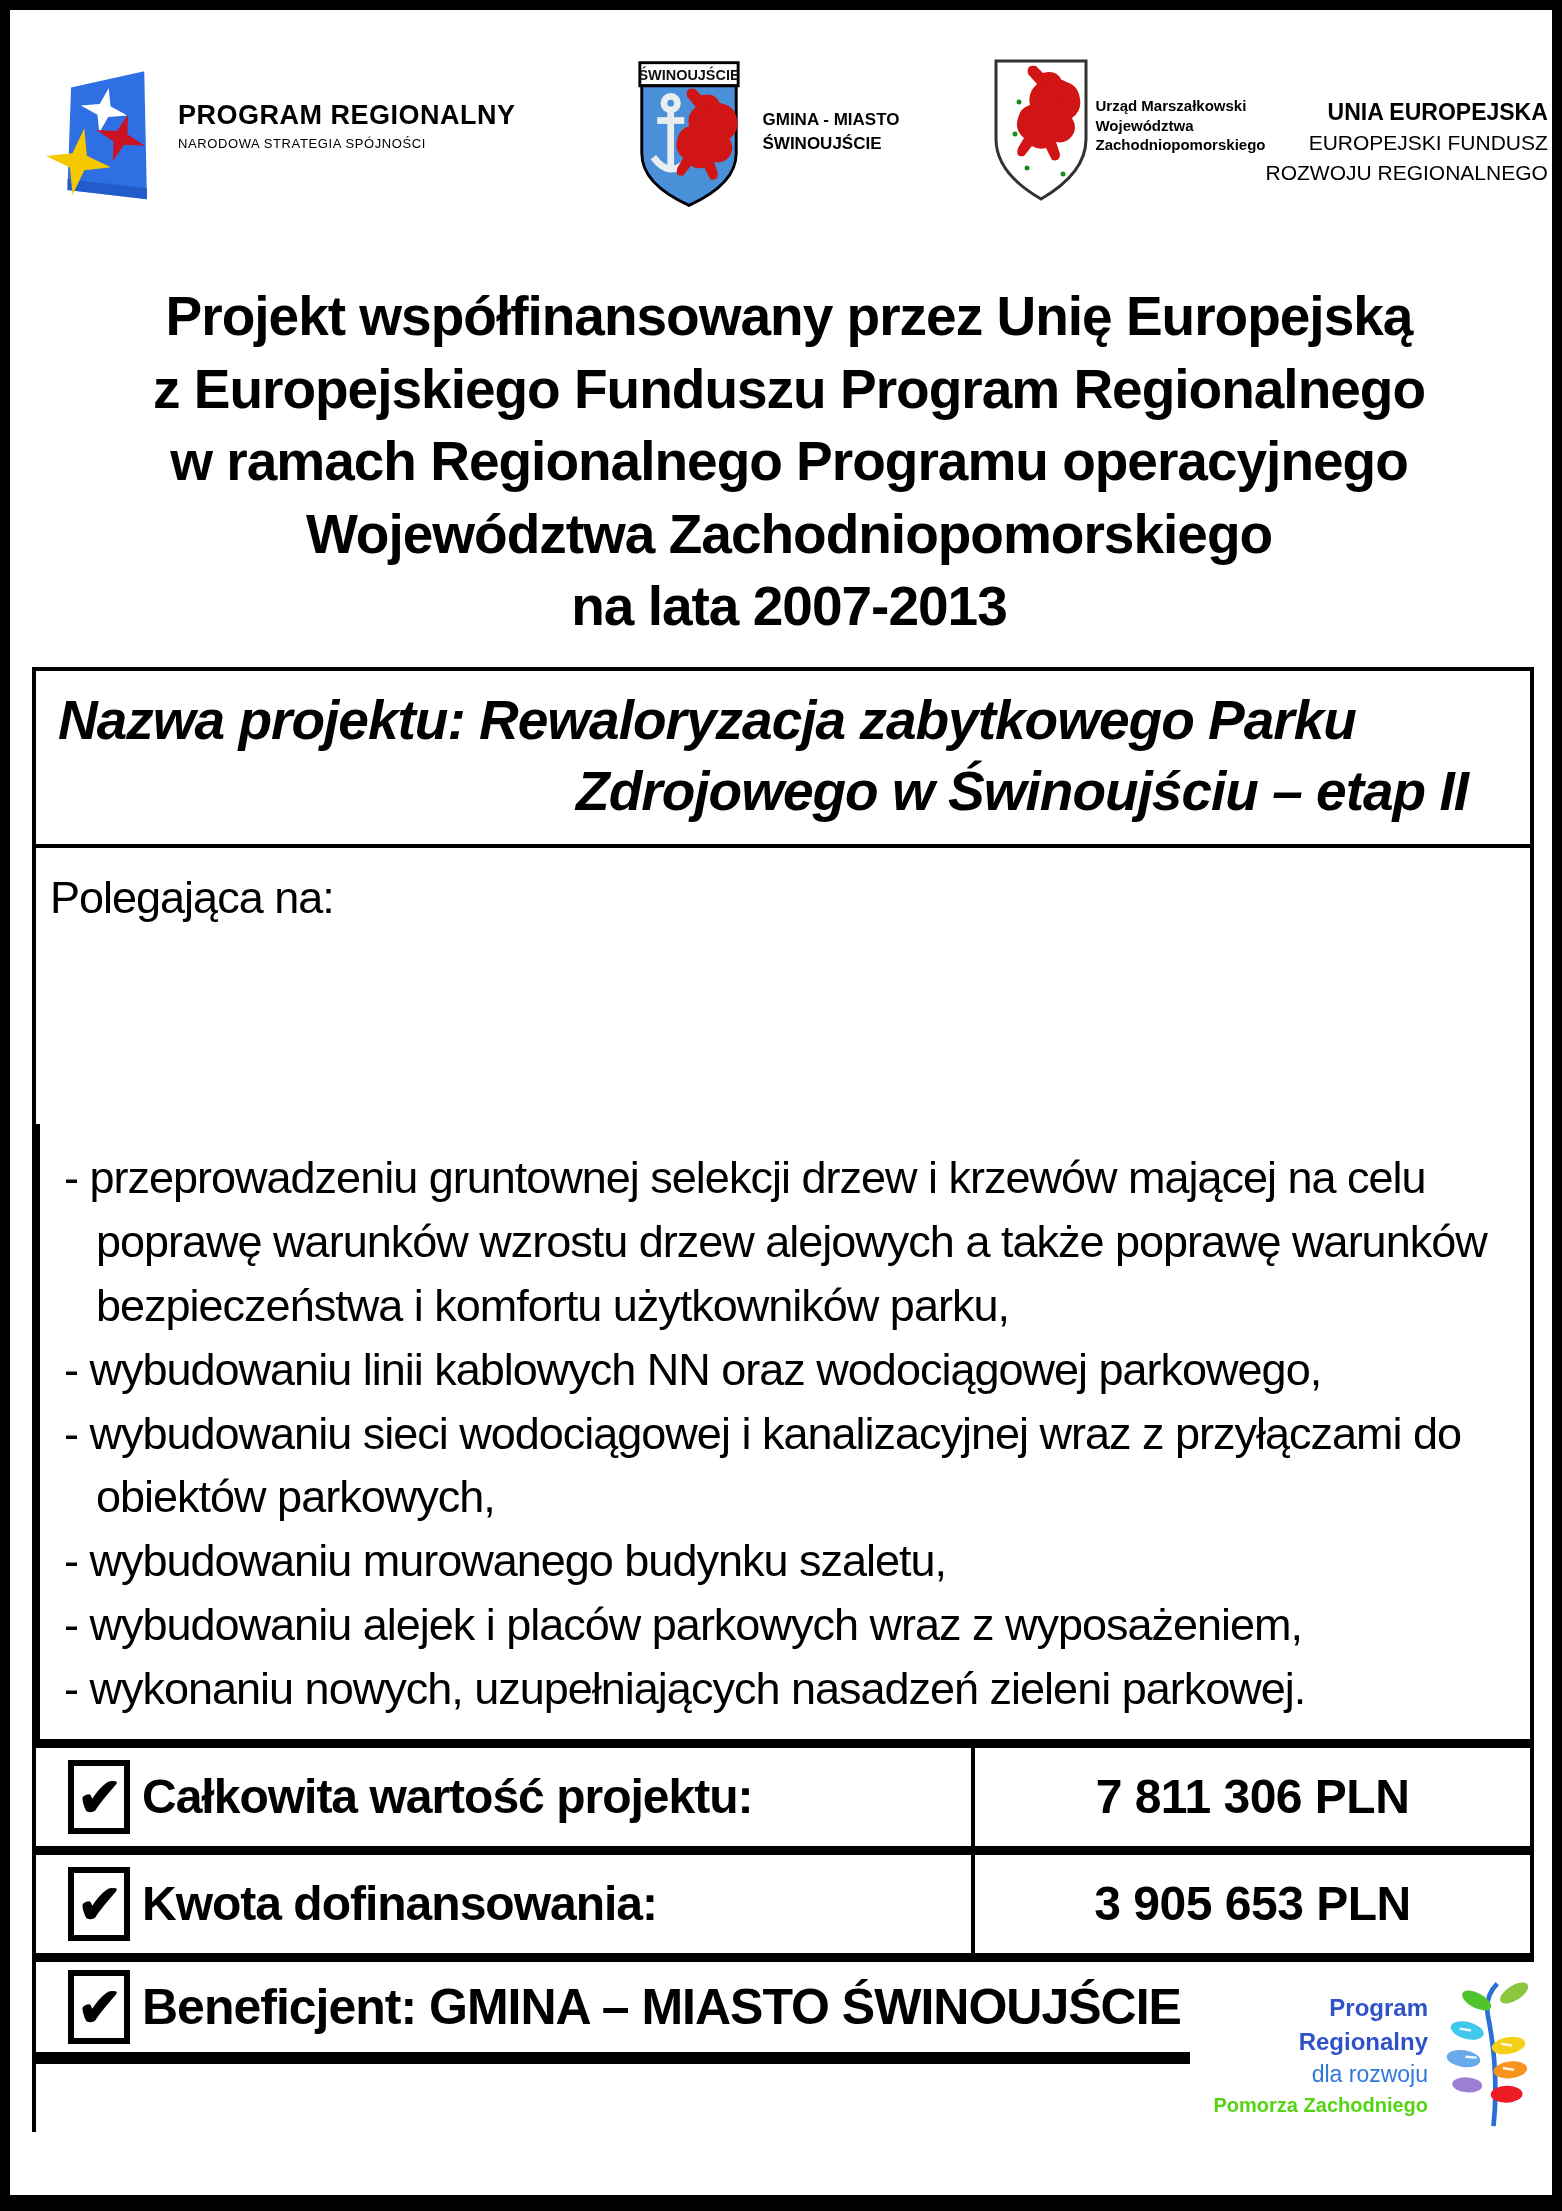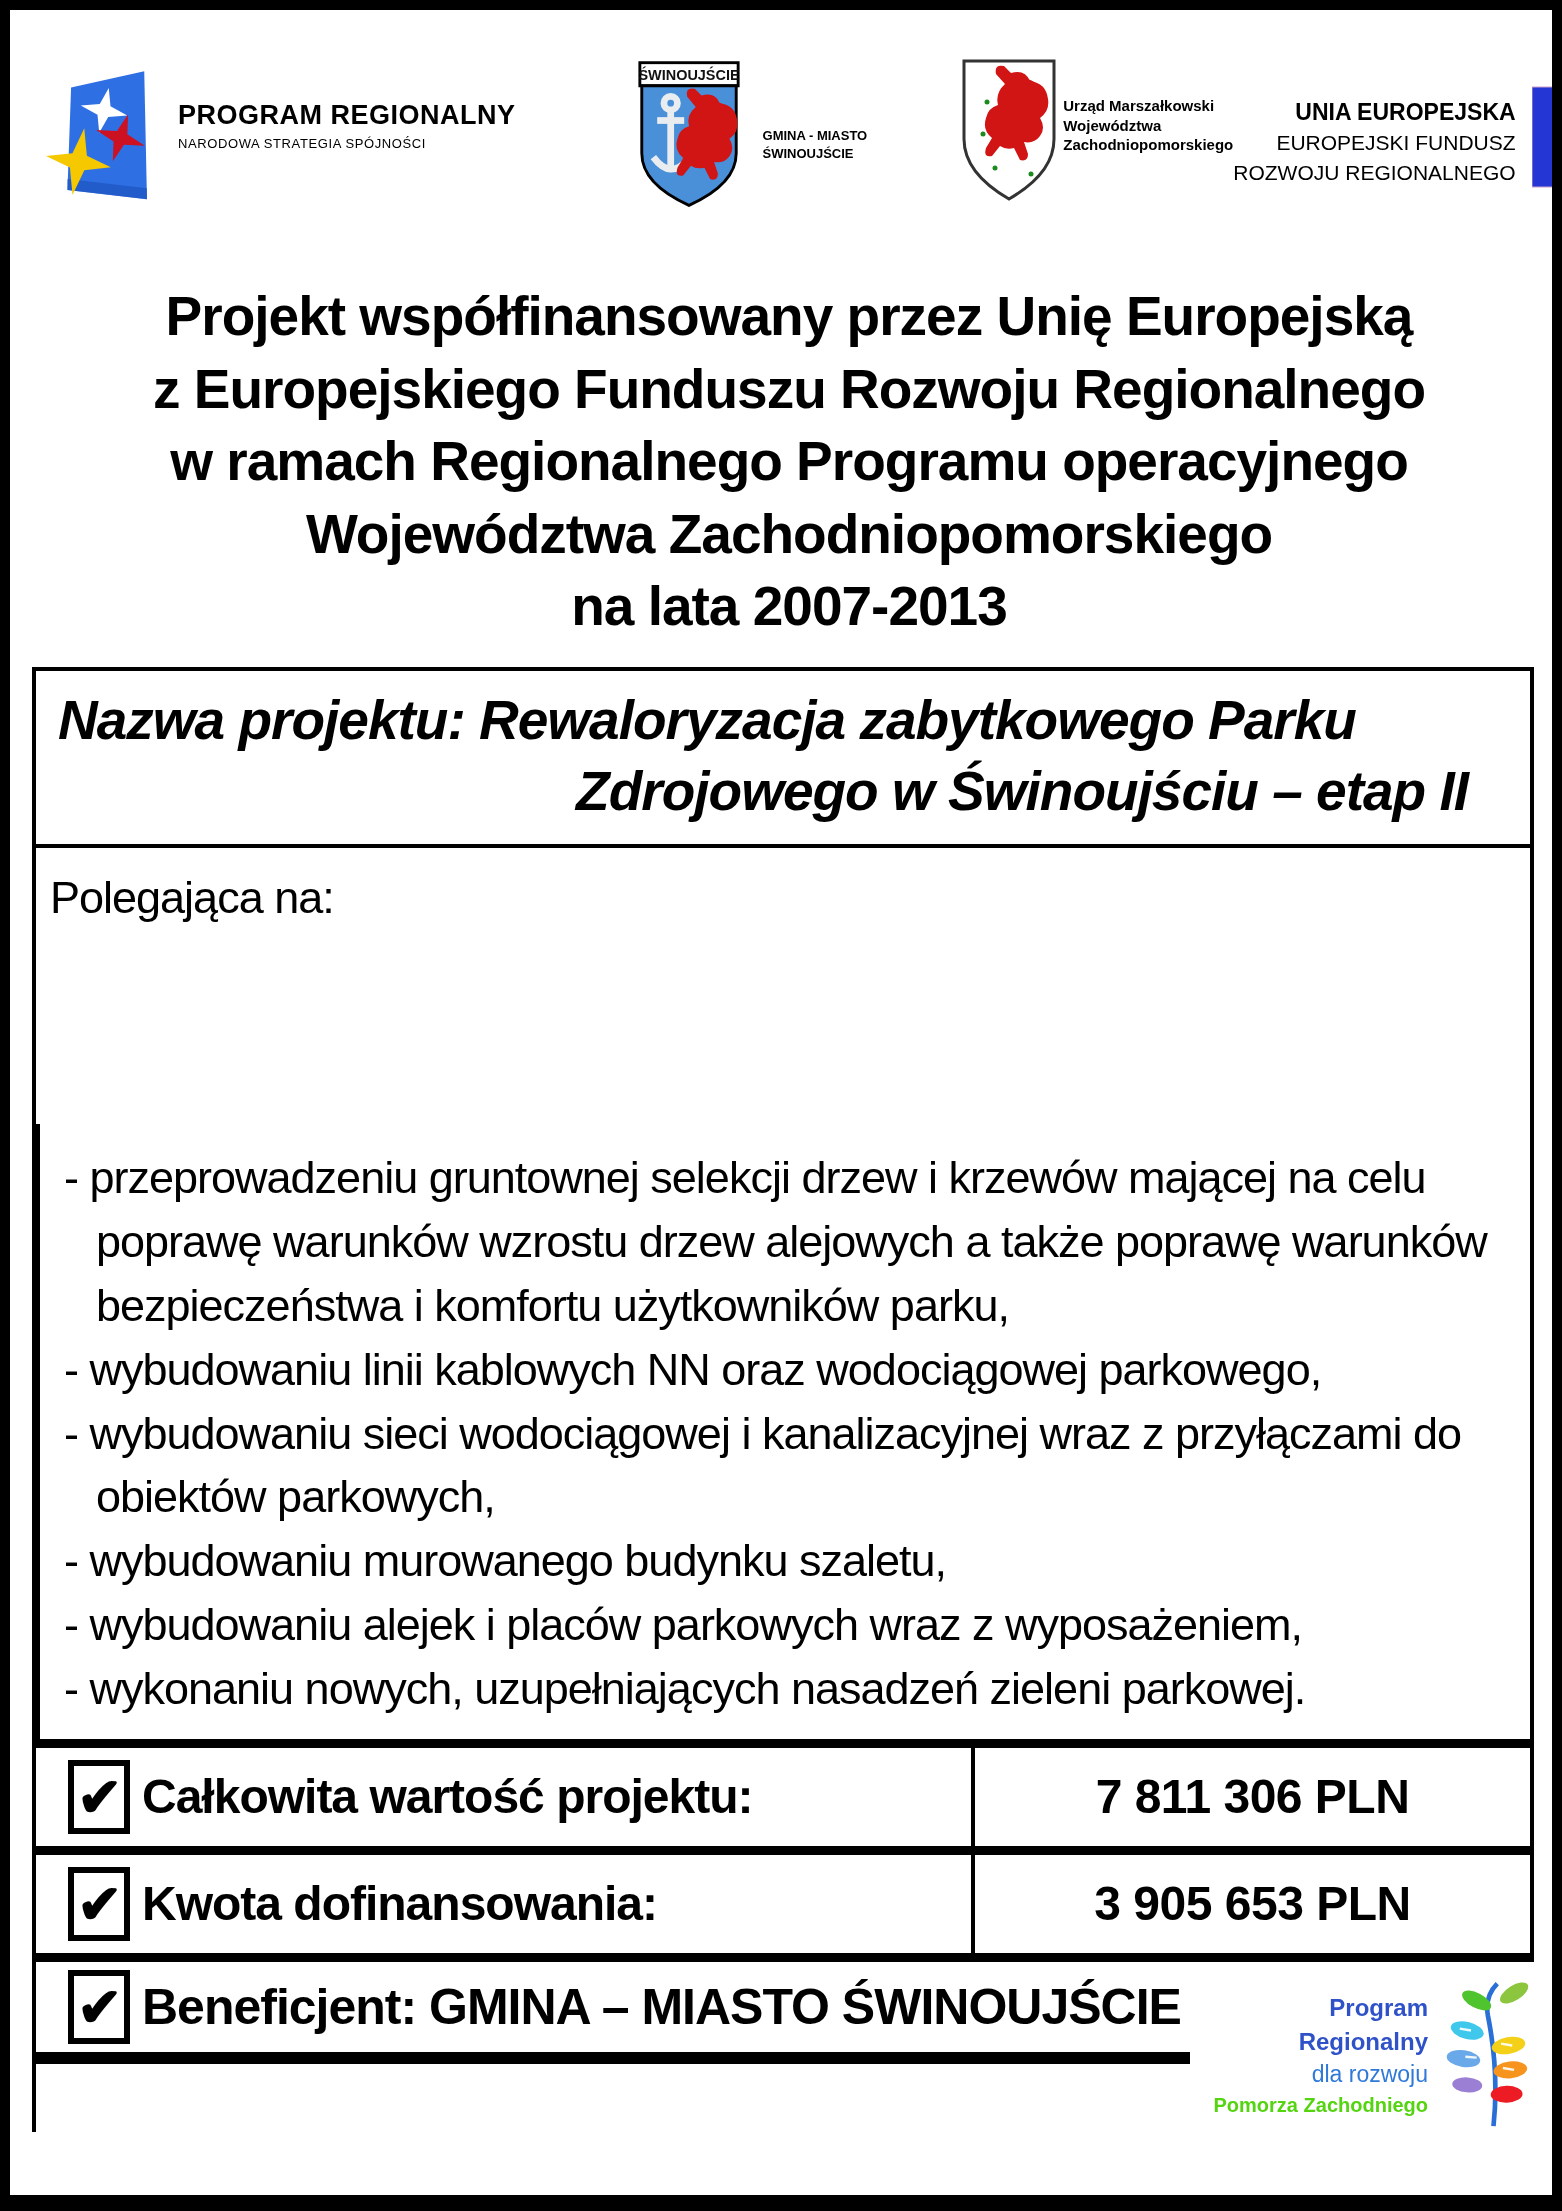--- a/index.html
+++ b/index.html
@@ -9,21 +9,21 @@
     border:10px solid #000; border-bottom-width:16px;
     font-family:"Liberation Sans", sans-serif; overflow:hidden;
   }
   
   .logos-row { display:flex; align-items:flex-start; padding:46px 28px 0 30px; }
   .nss-logo { display:flex; flex:none; }
   .nss-text { margin:44px 0 0 10px; }
   .nss-title { font-size:27px; font-weight:bold; letter-spacing:0.5px; }
   .nss-subtitle { font-size:13px; margin-top:5px; letter-spacing:0.6px; }
   .sw-logo { display:flex; flex:none; margin-left:120px;gap:13px; }
-  .sw-label { margin:71px 0 0 8px; font-size:13px; font-weight:bold; line-height:1.4; }
+  .sw-label { margin:52px 0 0 8px; font-size:17px; font-weight:bold; line-height:1.4; }
   .marshal-logo { display:flex; flex:none; margin-left:92px; }
   .marshal-label { margin:40px 0 0 4px; font-size:15px; font-weight:bold; line-height:1.3; }
   .eu-logo { display:flex; flex:none; margin-left:auto; }
   .eu-text { text-align:right; margin-top:40px; line-height:1.4; }
   .eu-line1 { font-size:23px; font-weight:bold; }
   .eu-line23 { font-size:21px; font-weight:500; }
   .eu-flag { margin:30px 0 0 16px; }
   
   .heading { text-align:center; font-weight:bold; font-size:55px; line-height:1.32; margin-top:48px; letter-spacing:-1px;padding-left:16px; }
   
@@ -138,21 +138,21 @@
               <text x="51" y="40">★</text>
               <text x="61" y="30">★</text>
           </g>
         </svg>
       </span>
     </div>
   </div>
 
   <div class="heading">
     <div>Projekt współfinansowany przez Unię Europejską</div>
-    <div>z Europejskiego Funduszu Rozwoju Regionalnego</div>
+    <div>z Europejskiego Funduszu Program Regionalnego</div>
     <div>w ramach Regionalnego Programu operacyjnego</div>
     <div>Województwa Zachodniopomorskiego</div>
     <div>na lata 2007-2013</div>
   </div>
 
   <div class="project-table">
 
     <div class="row-title">
       <div class="line1">Nazwa projektu: Rewaloryzacja zabytkowego Parku</div>
       <div class="line2">Zdrojowego w Świnoujściu – etap II</div>

